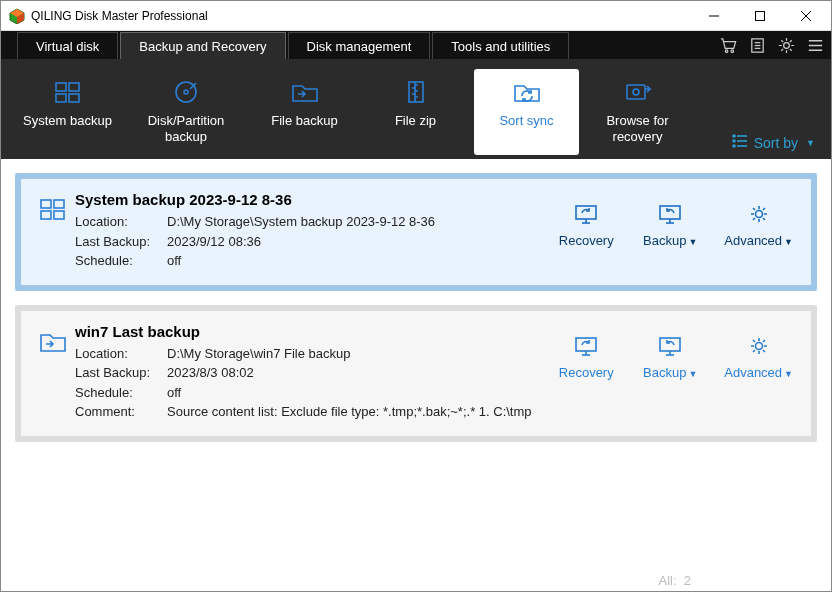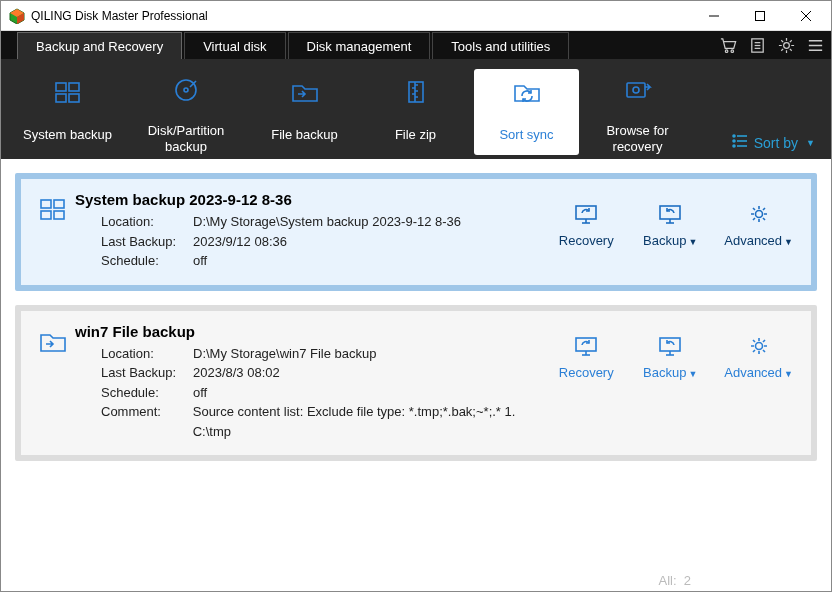--- a/index.html
+++ b/index.html
@@ -12,39 +12,39 @@
   .winbtn svg { width:10px; height:10px; }
   
   .navbar { height:28px; background:#111; display:flex; align-items:stretch; padding-left:16px; }
   .tab { padding:0 18px; display:flex; align-items:center; color:#fff; font-size:13px; border:1px solid #444; border-bottom:none; margin-right:2px; position:relative; top:1px; background:#111; }
   .tab.active { background:#2b2b2b; border-color:#666; }
   .nav-spacer { flex:1; }
   .nav-icons { display:flex; align-items:center; padding-right:6px; gap:10px; }
   .nav-icons .nicon { width:19px; height:19px; display:flex; align-items:center; justify-content:center; color:#ccc; cursor:pointer; }
   
   .toolbar { height:100px; background:#2b2b2b; display:flex; align-items:flex-start; padding:10px 14px 0 14px; gap:6px; position:relative; }
-  .toolbtn { width:105px; height:86px; display:flex; flex-direction:column; align-items:center; justify-content:flex-start; color:#fff; font-size:13px; border-radius:3px; padding-top:8px; text-align:center; line-height:1.25;gap:14px; }
+  .toolbtn { width:105px; height:86px; display:flex; flex-direction:column; align-items:center; justify-content:flex-start; color:#fff; font-size:13px; border-radius:3px; padding-top:8px; text-align:center; line-height:1.25; }
   .toolbtn.active { background:#fff; color:#2a7fd6; }
   .toolbtn .ticon { height:30px; display:flex; align-items:center; justify-content:center; margin-bottom:6px; }
   .toolbtn .ticon svg { width:30px; height:26px; }
   .toolbtn:not(.active) .ticon svg { stroke:#2a7fd6; fill:none; }
   .toolbtn.active .ticon svg { stroke:#2a7fd6; fill:none; }
   .sortby { position:absolute; right:16px; bottom:8px; color:#2a9fd6; font-size:14px; display:flex; align-items:center; gap:6px; }
   .sortby .lines { color:#2a9fd6; }
   .sortby .tri { font-size:9px; margin-left:2px; }
   
   .content { position:absolute; top:158px; left:0; right:0; bottom:22px; padding:14px; overflow:auto; }
   .card { border:6px solid #a21caf; border-radius:2px; padding:12px 18px 14px 18px; margin-bottom:14px; display:flex; }
   .card.first { background:#e9f3fd; border-color:#9fc6e8; }
   .card.second { background:#f6f6f6; border-color:#ddd; }
   .card .cicon { width:36px; padding-top:6px; }
   .card .cicon svg { width:28px; height:26px; }
   .card .body { flex:1; }
   .card h3 { font-size:15px; font-weight:700; margin-bottom:4px; }
-  .card .row { display:flex; font-size:13px; line-height:1.5; color:#222;margin-left:26px; }
+  .card .row { display:flex; font-size:13px; line-height:1.5; color:#222; }
   .card .row .lbl { width:92px; }
   .card .actions { display:flex; gap:24px; align-items:flex-start; padding-top:10px; }
   .actbtn { display:flex; flex-direction:column; align-items:center; font-size:13px; color:#2a7fd6; cursor:pointer; min-width:60px; }
   .card.first .actbtn { color:#0a3a6a; }
   .actbtn .aicon { height:26px; display:flex; align-items:center; justify-content:center; margin-bottom:6px; }
   .actbtn .aicon svg { width:24px; height:22px; stroke:#2a7fd6; fill:none; }
   .card.first .actbtn .aicon svg { stroke:#1f6fc2; }
   .actbtn .caret { font-size:9px; margin-left:2px; }
   
   .status { position:absolute; left:18px; right:0; bottom:0; height:22px; display:flex; align-items:center; justify-content:flex-end; padding-right:140px; font-size:13px; color:#bbb; }
@@ -73,22 +73,22 @@
     </div>
   <div class="winbtn">
       <svg viewBox="0 0 10 10">
         <line x1="0" y1="0" x2="10" y2="10" stroke="#000"></line>
         <line x1="10" y1="0" x2="0" y2="10" stroke="#000"></line>
       </svg>
     </div>
 </div>
 
 <div class="navbar">
+  <div class="tab">Virtual disk</div>
   <div class="tab active">Backup and Recovery</div>
-  <div class="tab">Virtual disk</div>
   <div class="tab">Disk management</div>
   <div class="tab">Tools and utilities</div>
   <div class="nav-spacer"></div>
   <div class="nav-icons">
     <span class="nicon">
         <svg viewBox="0 0 20 20" stroke="#ccc" fill="none" stroke-width="1.3">
           <path d="M2 3h2l2.5 10h9l2-7H5"></path>
           <circle cx="8" cy="16" r="1.3"></circle>
           <circle cx="14" cy="16" r="1.3"></circle>
         </svg>
@@ -255,21 +255,21 @@
   </div>
 
   <div class="card second">
     <div class="cicon">
       <svg viewBox="0 0 28 26" stroke="#2a7fd6" fill="none" stroke-width="1.6">
           <path d="M2 6h9l3 3h12v13H2z"></path>
           <path d="M7 15h6M11 12l3 3-3 3"></path>
         </svg>
     </div>
     <div class="body">
-      <h3>win7 File backup</h3>
+      <h3>win7 Last backup</h3>
       <div class="row">
           <span class="lbl">Location:</span>
           <span>D:\My Storage\win7 File backup</span>
         </div>
       <div class="row">
           <span class="lbl">Last Backup:</span>
           <span>2023/8/3 08:02</span>
         </div>
       <div class="row">
           <span class="lbl">Schedule:</span>

